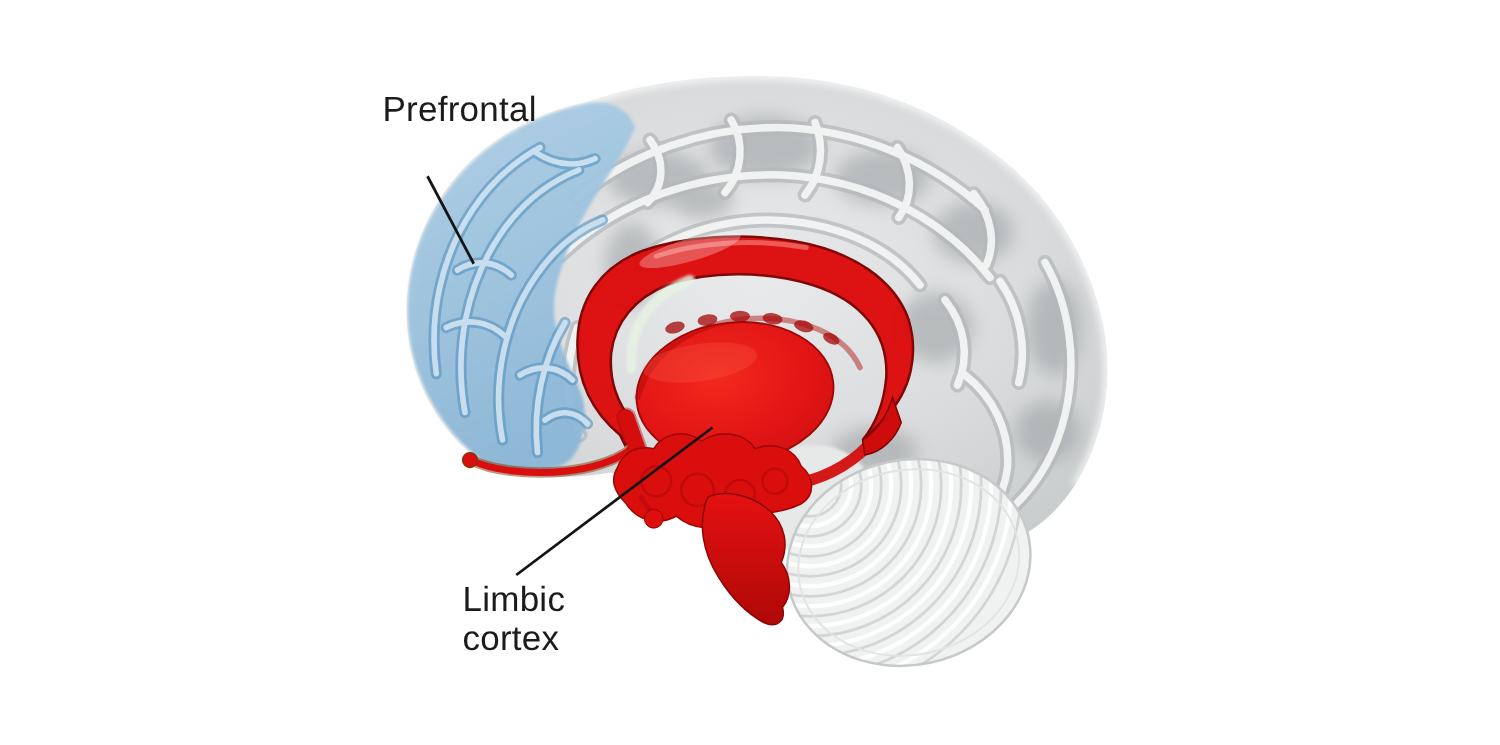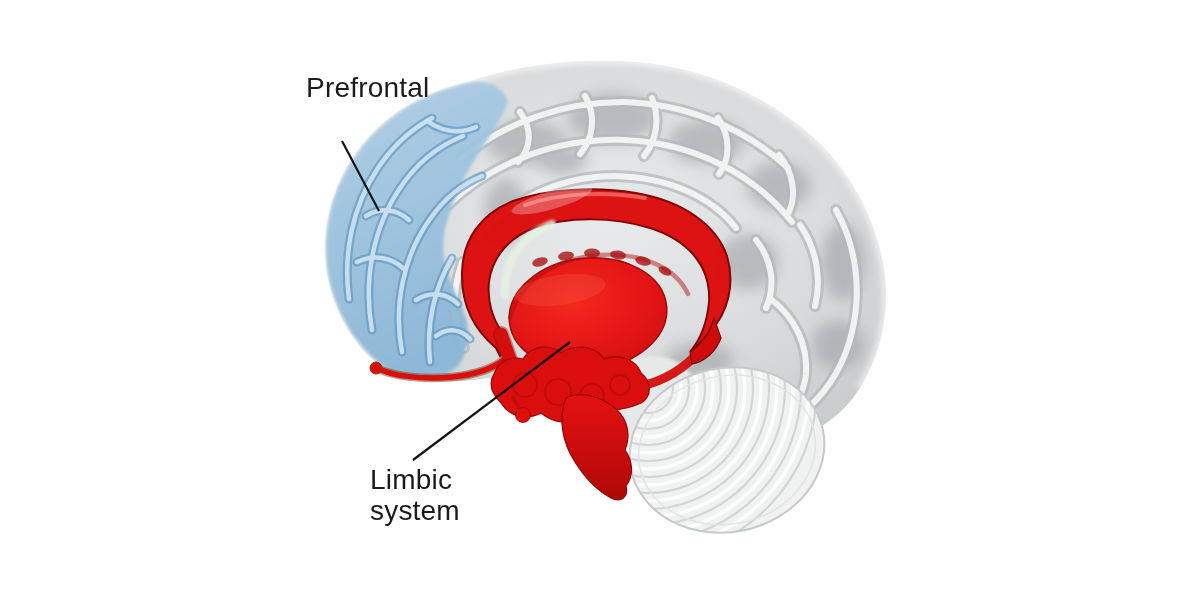--- a/index.html
+++ b/index.html
@@ -243,15 +243,15 @@
 
     <line x1="342" y1="141" x2="379" y2="211" stroke="#141414" stroke-width="2.2"></line>
     <line x1="413" y1="460" x2="570" y2="342" stroke="#141414" stroke-width="2.2"></line>
   </svg>
 
   <div class="region-label" id="label-prefrontal">
     <span>Prefrontal</span>
   </div>
   <div class="region-label" id="label-limbic">
     <span>Limbic</span>
-    <span>system</span>
+    <span>cortex</span>
   </div>
 </div>
 
 </body></html>

